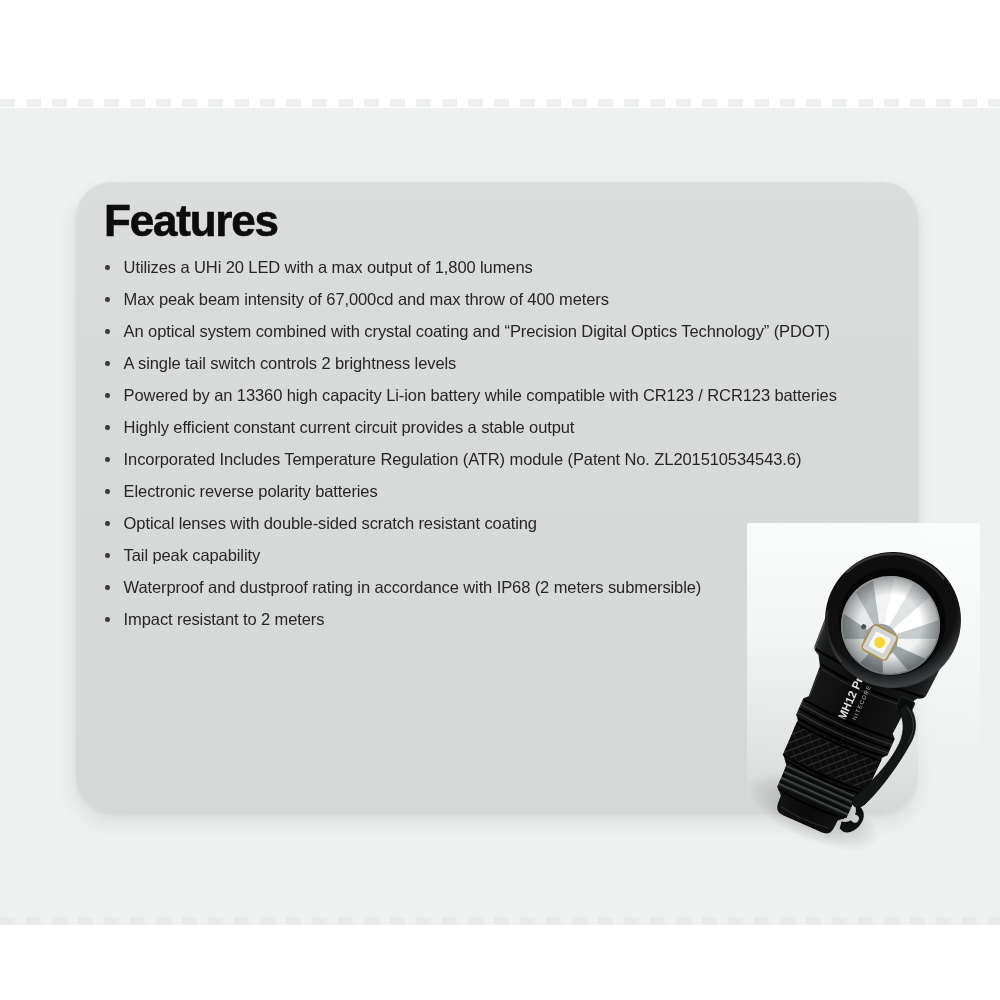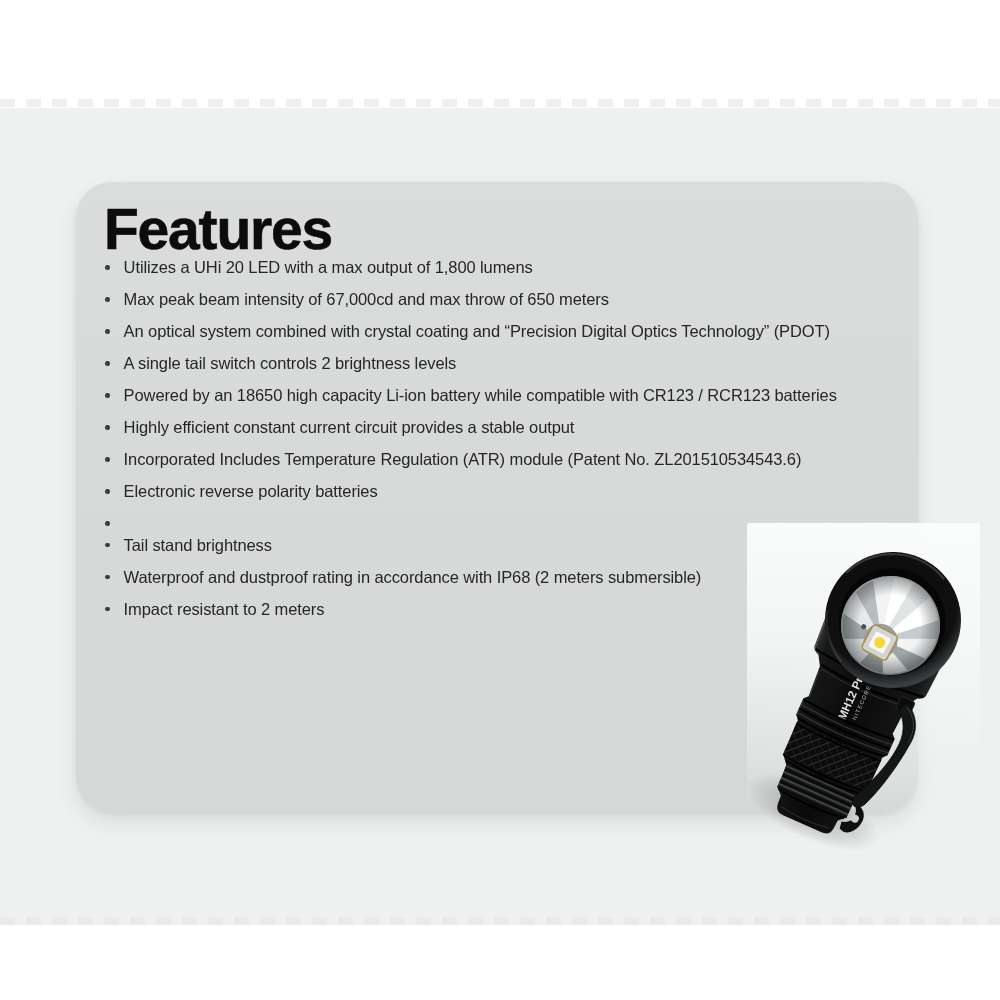--- a/index.html
+++ b/index.html
@@ -18,21 +18,21 @@
   .dash-row.top { top:99px; }
   .dash-row.bottom { top:917px; }
 
   
   .card { position:absolute; left:76px; top:182px; width:842px; height:630px;
           background:linear-gradient(180deg,#dbdcdc 0%, var(--card-bg,#d8d9d9) 40%, #d6d7d7 100%);
           border-radius:36px;
           box-shadow:0 10px 20px rgba(90,95,95,.14), 0 2px 4px rgba(90,95,95,.08); }
 
   .card h1 { position:absolute; left:28px; top:14px;
-             font-size:57px; font-weight:700; letter-spacing:-1.2px;
+             font-size:44px; font-weight:700; letter-spacing:-1.2px;
              color:var(--title-color,#0c0c0c); -webkit-text-stroke:.6px var(--title-color,#0c0c0c); }
 
   ul.features { position:absolute; left:26px; top:73px; width:800px; list-style:none; }
   ul.features li { display:flex; align-items:flex-start;
                    font-size:16.5px; line-height:25px; letter-spacing:-.1px;
                    color:var(--text-color,#262626); margin-bottom:7px; }
   ul.features .dot { flex:none; width:4.6px; height:4.6px; border-radius:50%;
                      background:#3b3b3b; margin:10px 14px 0 3px; }
   ul.features .btext { max-width:780px;text-align:center; }
 
@@ -55,52 +55,53 @@
 
   <div class="card">
     <h1>Features</h1>
     <ul class="features" id="features-list">
         <li>
           <span class="dot"></span>
           <span class="btext">Utilizes a UHi 20 LED with a max output of 1,800 lumens</span>
         </li>
         <li>
           <span class="dot"></span>
-          <span class="btext">Max peak beam intensity of 67,000cd and max throw of 650 meters</span>
+          <span class="btext">Max peak beam intensity of 67,000cd and max throw of 400 meters</span>
         </li>
         <li>
           <span class="dot"></span>
           <span class="btext">An optical system combined with crystal coating and “Precision Digital Optics Technology” (PDOT)</span>
         </li>
         <li>
           <span class="dot"></span>
           <span class="btext">A single tail switch controls 2 brightness levels</span>
         </li>
         <li>
           <span class="dot"></span>
-          <span class="btext">Powered by an 18650 high capacity Li-ion battery while compatible with CR123 / RCR123 batteries</span>
+          <span class="btext">Powered by an 13360 high capacity Li-ion battery while compatible with CR123 / RCR123 batteries</span>
         </li>
         <li>
           <span class="dot"></span>
           <span class="btext">Highly efficient constant current circuit provides a stable output</span>
         </li>
         <li>
           <span class="dot"></span>
           <span class="btext">Incorporated Includes Temperature Regulation (ATR) module (Patent No. ZL201510534543.6)</span>
         </li>
         <li>
           <span class="dot"></span>
           <span class="btext">Electronic reverse polarity batteries</span>
         </li>
         <li>
           <span class="dot"></span>
-        </li>
-        <li>
-          <span class="dot"></span>
-          <span class="btext">Tail stand brightness</span>
+          <span class="btext">Optical lenses with double-sided scratch resistant coating</span>
+        </li>
+        <li>
+          <span class="dot"></span>
+          <span class="btext">Tail peak capability</span>
         </li>
         <li>
           <span class="dot"></span>
           <span class="btext">Waterproof and dustproof rating in accordance with IP68 (2 meters submersible)</span>
         </li>
         <li>
           <span class="dot"></span>
           <span class="btext">Impact resistant to 2 meters</span>
         </li>
       </ul>

